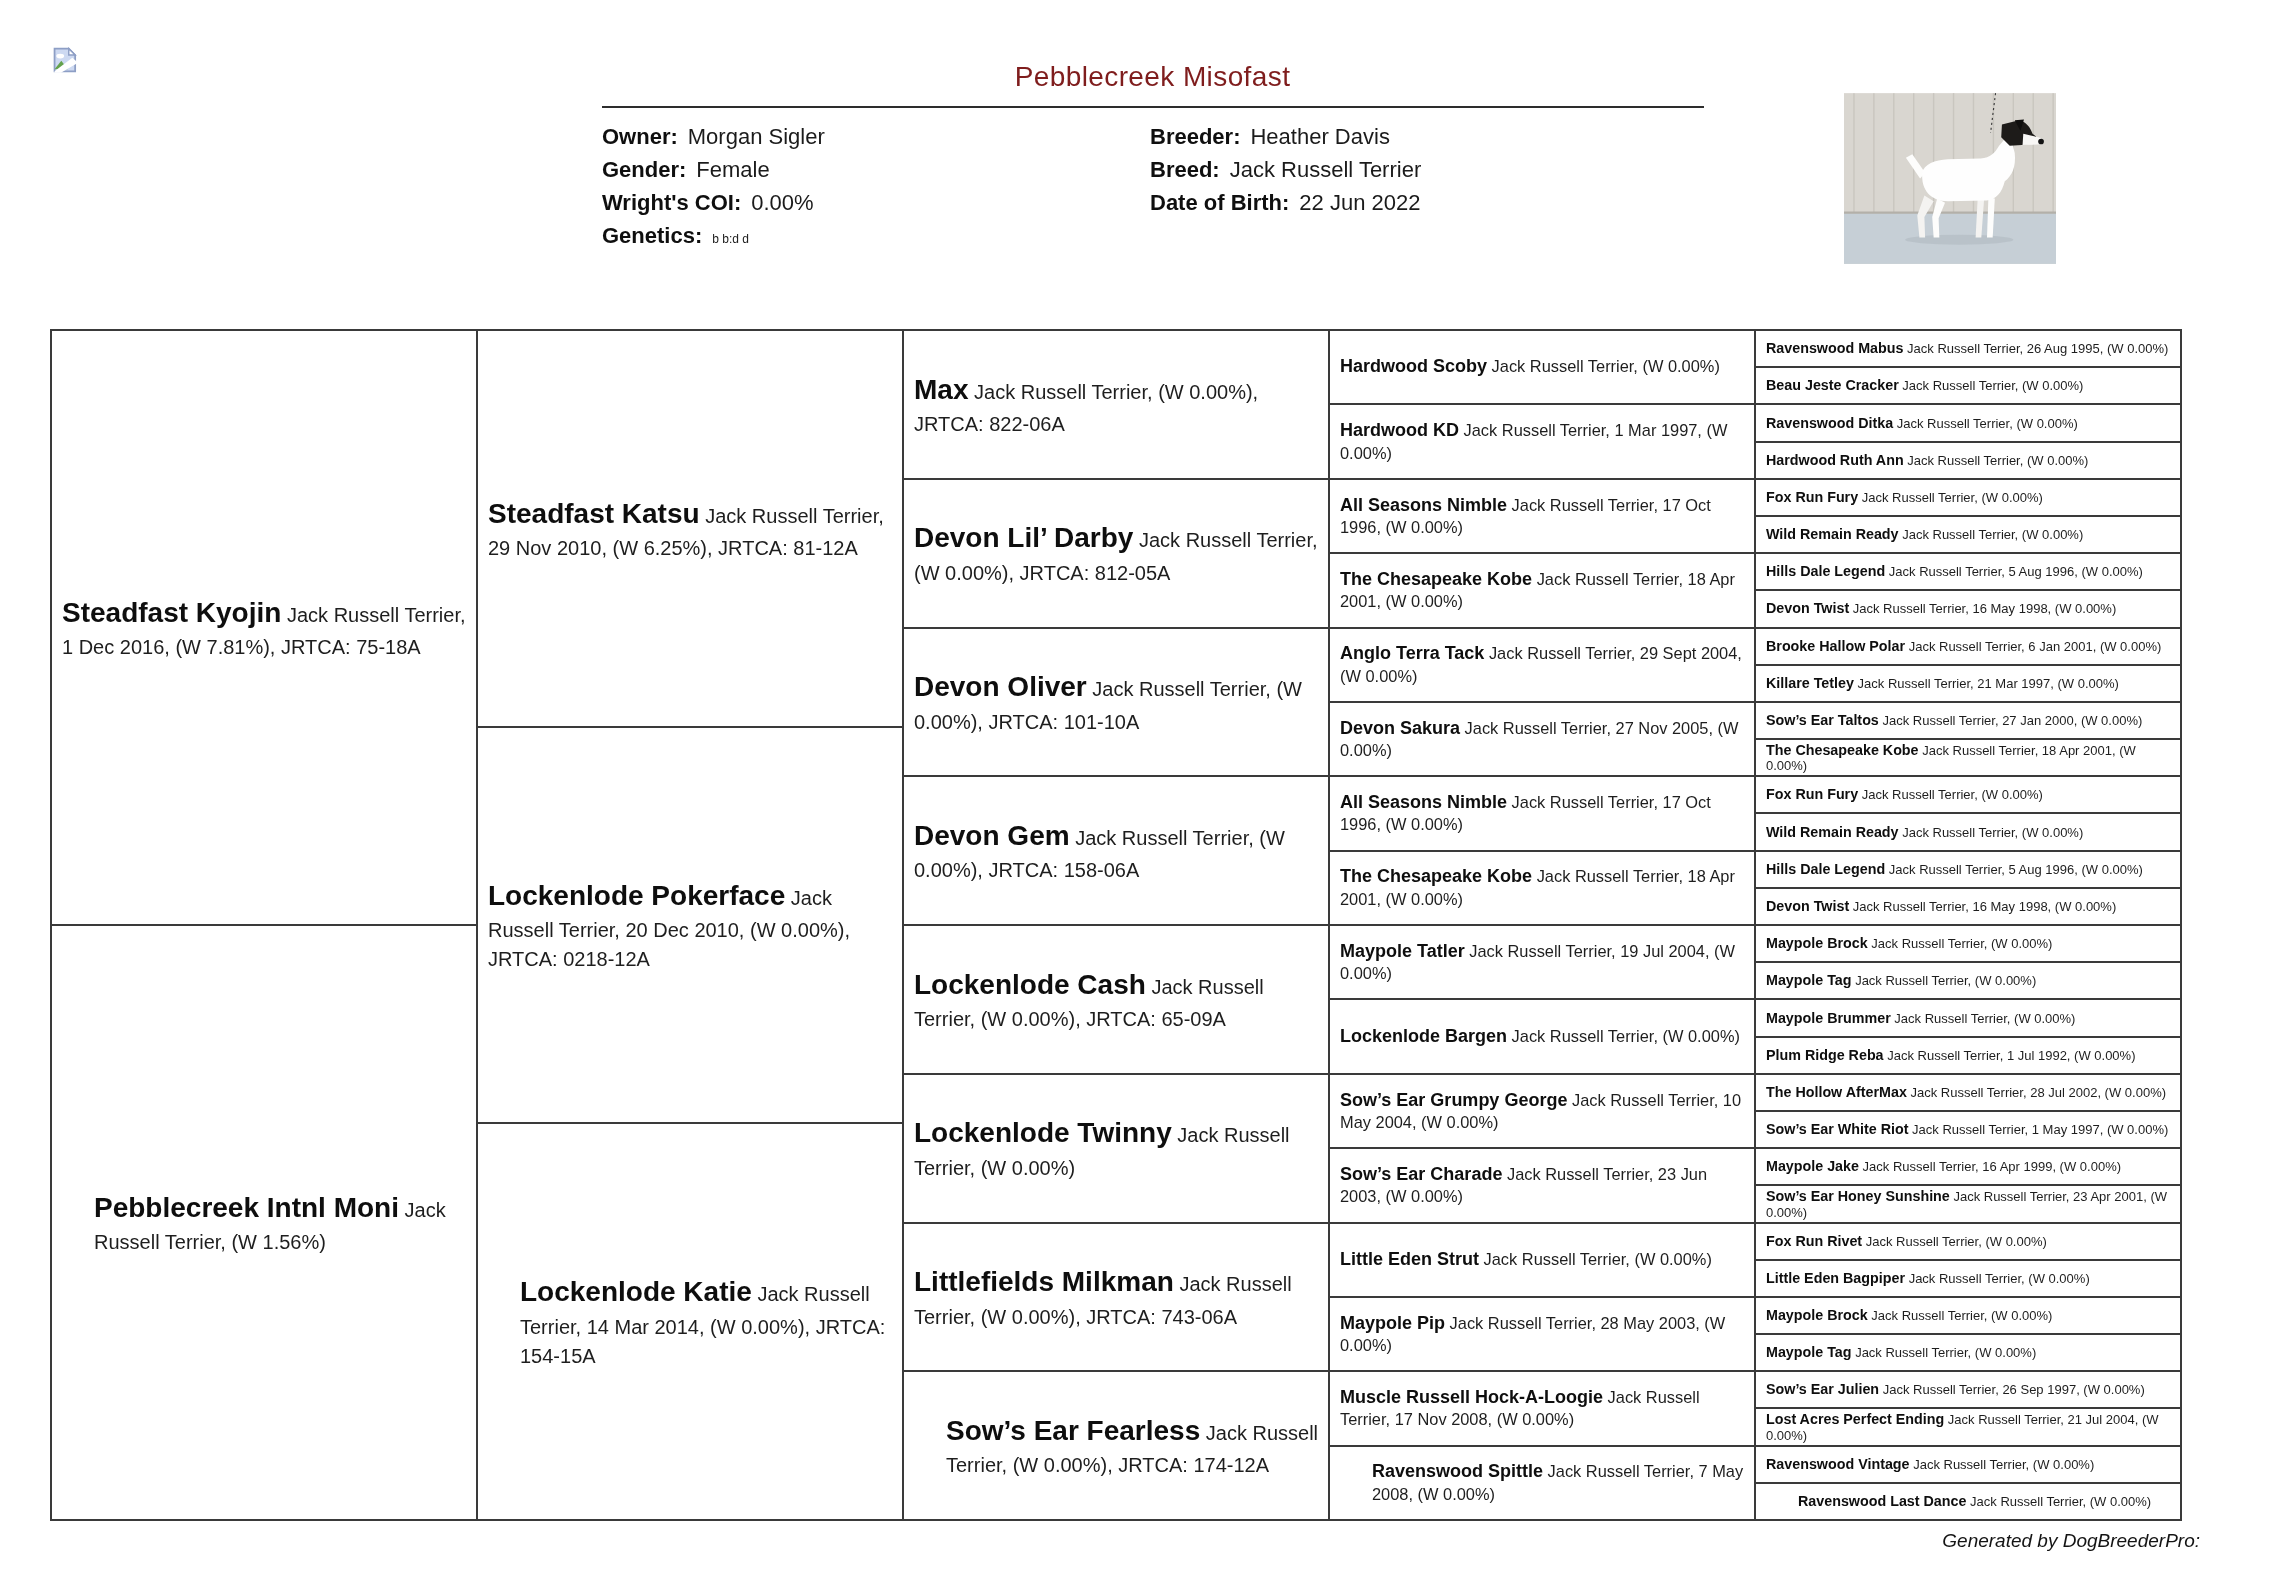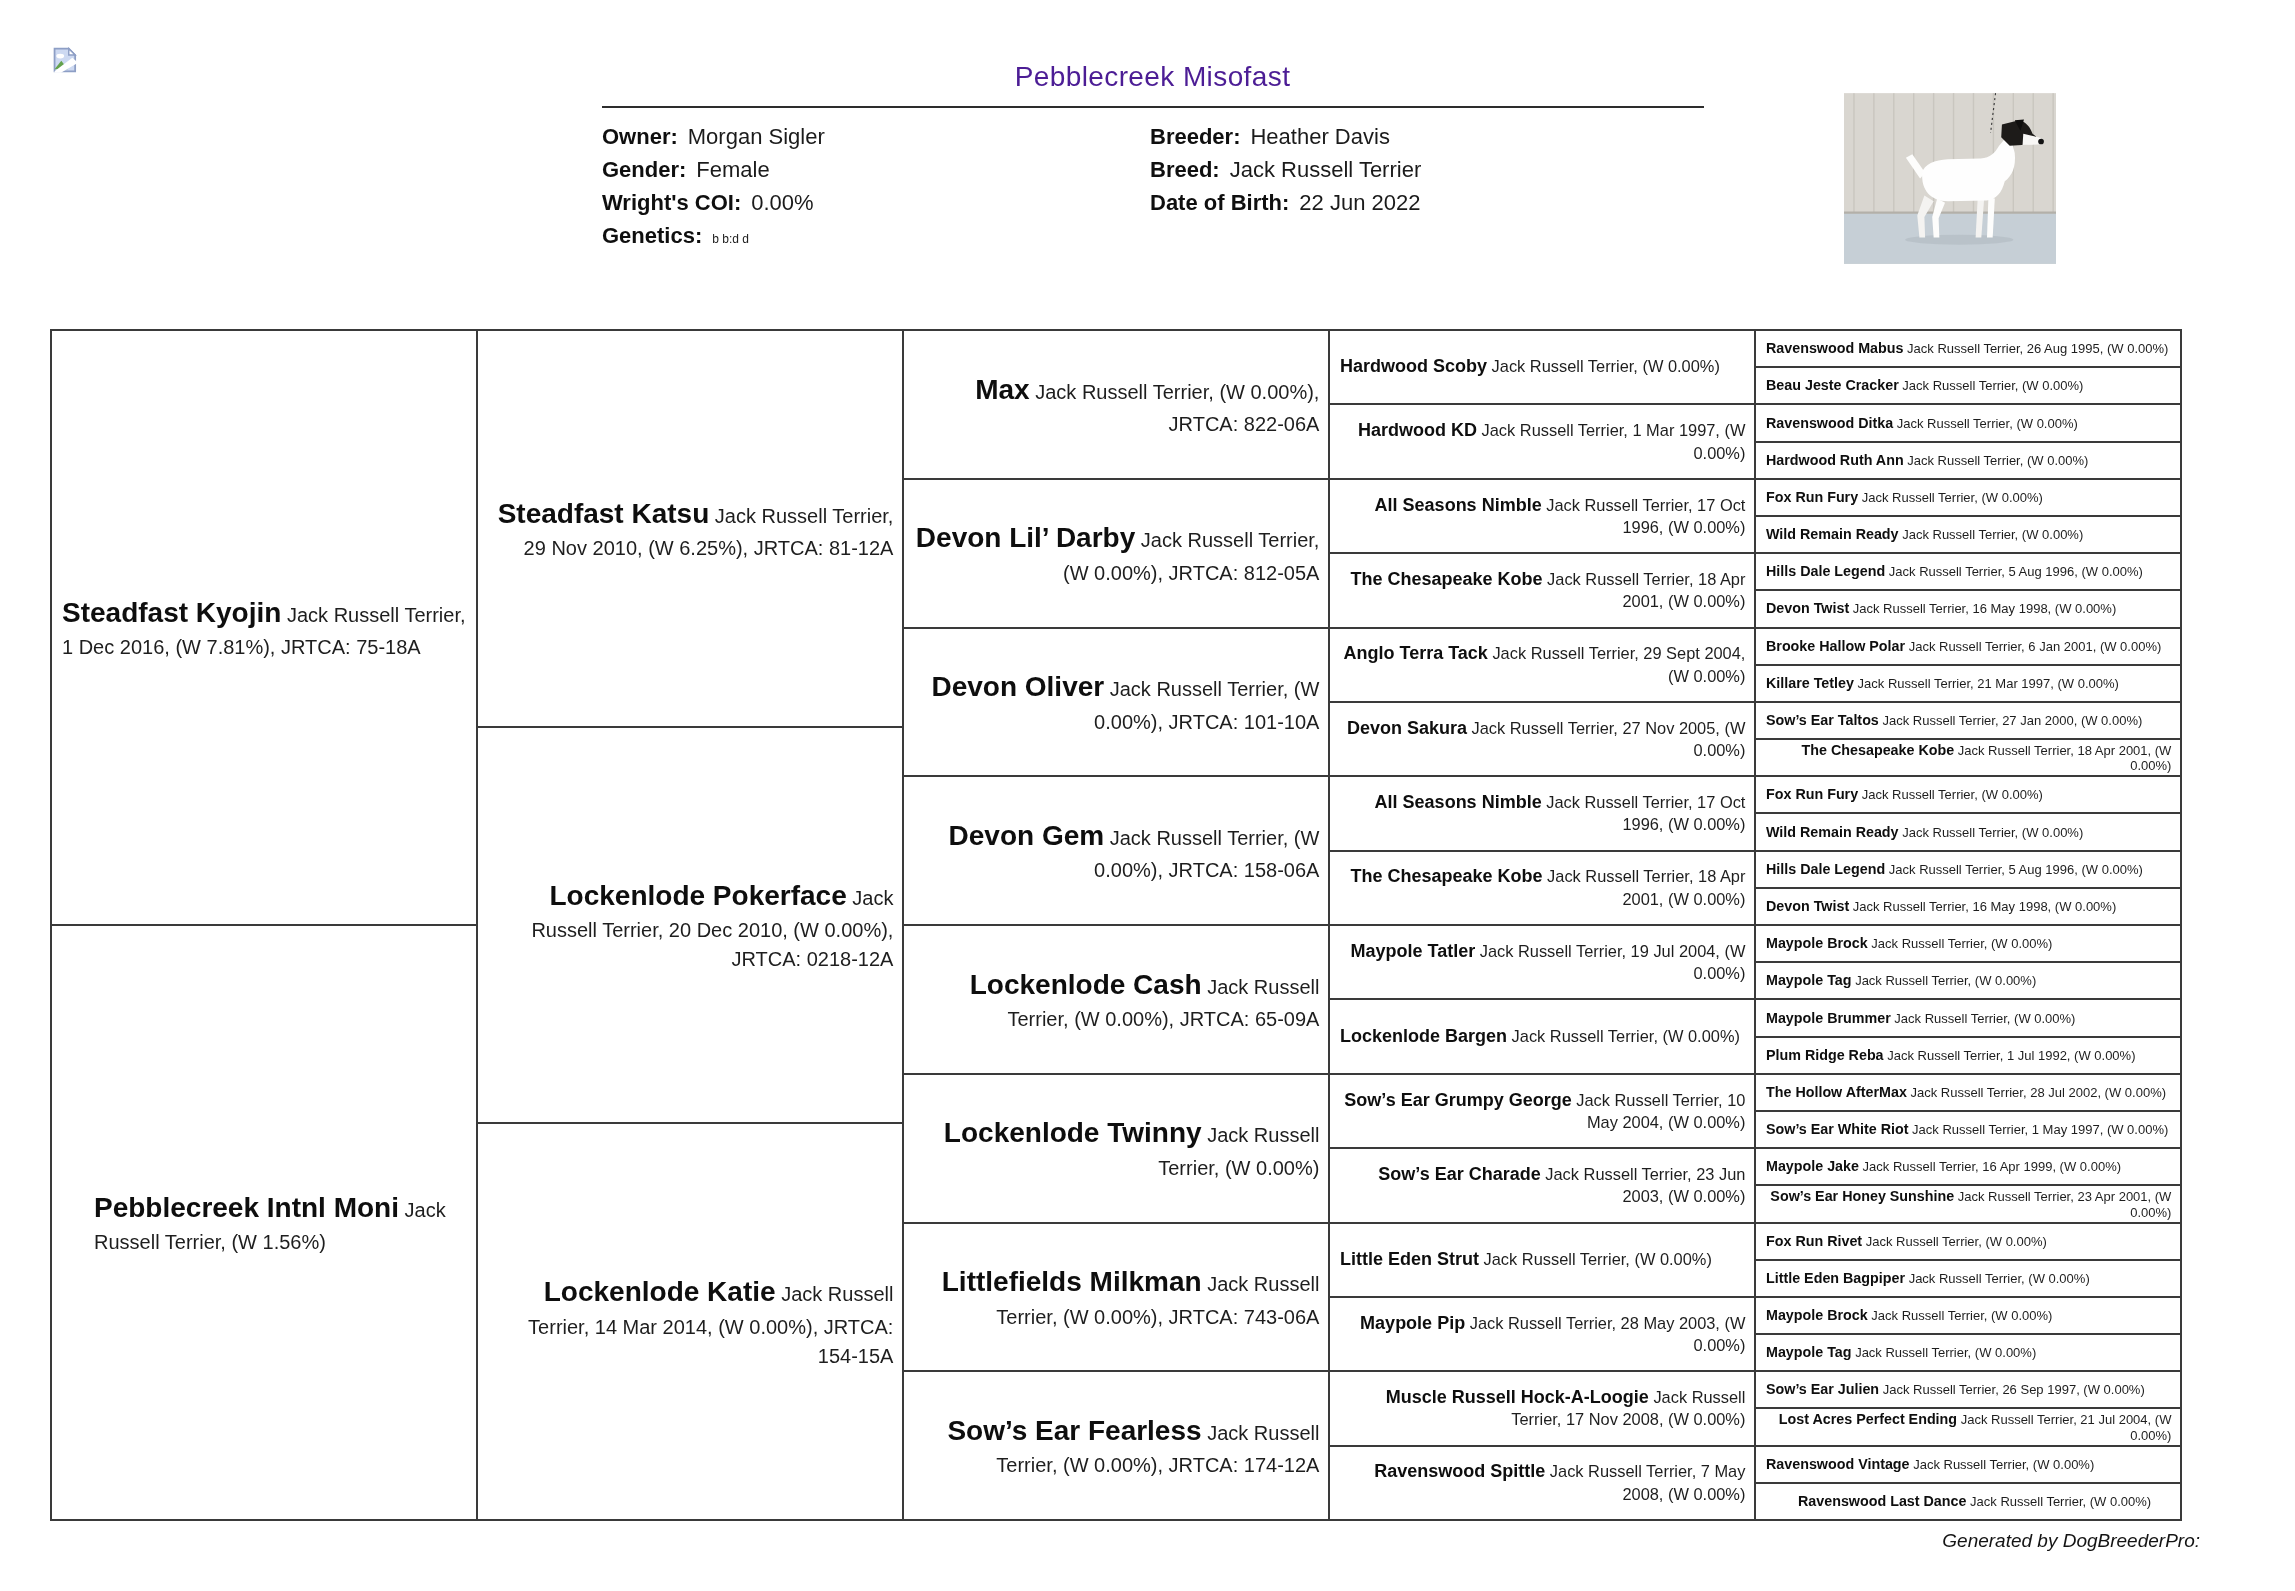--- a/index.html
+++ b/index.html
@@ -3,38 +3,38 @@
 <meta charset="utf-8">
 <style>
   html,body{margin:0;padding:0;}
   body{
     width:2295px;height:1591px;position:relative;background:#ffffff;
     font-family:"Liberation Sans", sans-serif;color:#161616;
   }
   .broken-img{position:absolute;left:51px;top:47px;width:27px;height:26px;}
   .page-title{
     position:absolute;left:602px;top:61px;width:1101px;text-align:center;
-    font-size:28px;color:#4c1d95;letter-spacing:0.4px;
+    font-size:28px;color:#7f1d1d;letter-spacing:0.4px;
   }
   .title-rule{position:absolute;left:602px;top:106px;width:1102px;height:0;
     border-top:2.9px solid #2d2d2d;}
   .info-col{position:absolute;top:120px;}
   .info-left{left:602px;}
   .info-right{left:1150px;}
   .info-row{height:33px;line-height:33px;font-size:22px;white-space:nowrap;}
   .info-label{font-weight:bold;color:#0f0f0f;margin-right:10px;}
   .info-value{color:#1b1b1b;}
   .info-value.small{font-size:12px;}
   .photo{position:absolute;left:1844px;top:93px;width:212px;height:171px;overflow:hidden;}
   .pedigree{
     position:absolute;left:50px;top:329px;width:2132px;height:1192px;
     border:2.1px solid #3a3a3a;display:flex;box-sizing:border-box;background:#fff;
   }
   .gen-col{flex:1 1 0;display:flex;flex-direction:column;box-sizing:border-box;min-width:0;}
-  .gen-col + .gen-col{border-left:2.1px solid #3a3a3a;text-align:right;}
+  .gen-col + .gen-col{border-left:2.1px solid #3a3a3a;}
   .cell{
     flex:1 1 0;display:flex;align-items:center;box-sizing:border-box;
     padding:0 8.6px 0 10px;border-bottom:2.1px solid #3a3a3a;overflow:hidden;min-height:0;
   }
   .gen-col .cell:last-child{border-bottom:none;padding-left:42px;}
   .dog-name{font-weight:bold;color:#0e0e0e;}
   .dog-details{color:#1e1e1e;}
   .gen1 .cell-text,.gen2 .cell-text,.gen3 .cell-text{line-height:1.45;}
   .gen1 .dog-name,.gen2 .dog-name,.gen3 .dog-name{font-size:28px;}
   .gen1 .dog-details,.gen2 .dog-details,.gen3 .dog-details{font-size:20px;}

